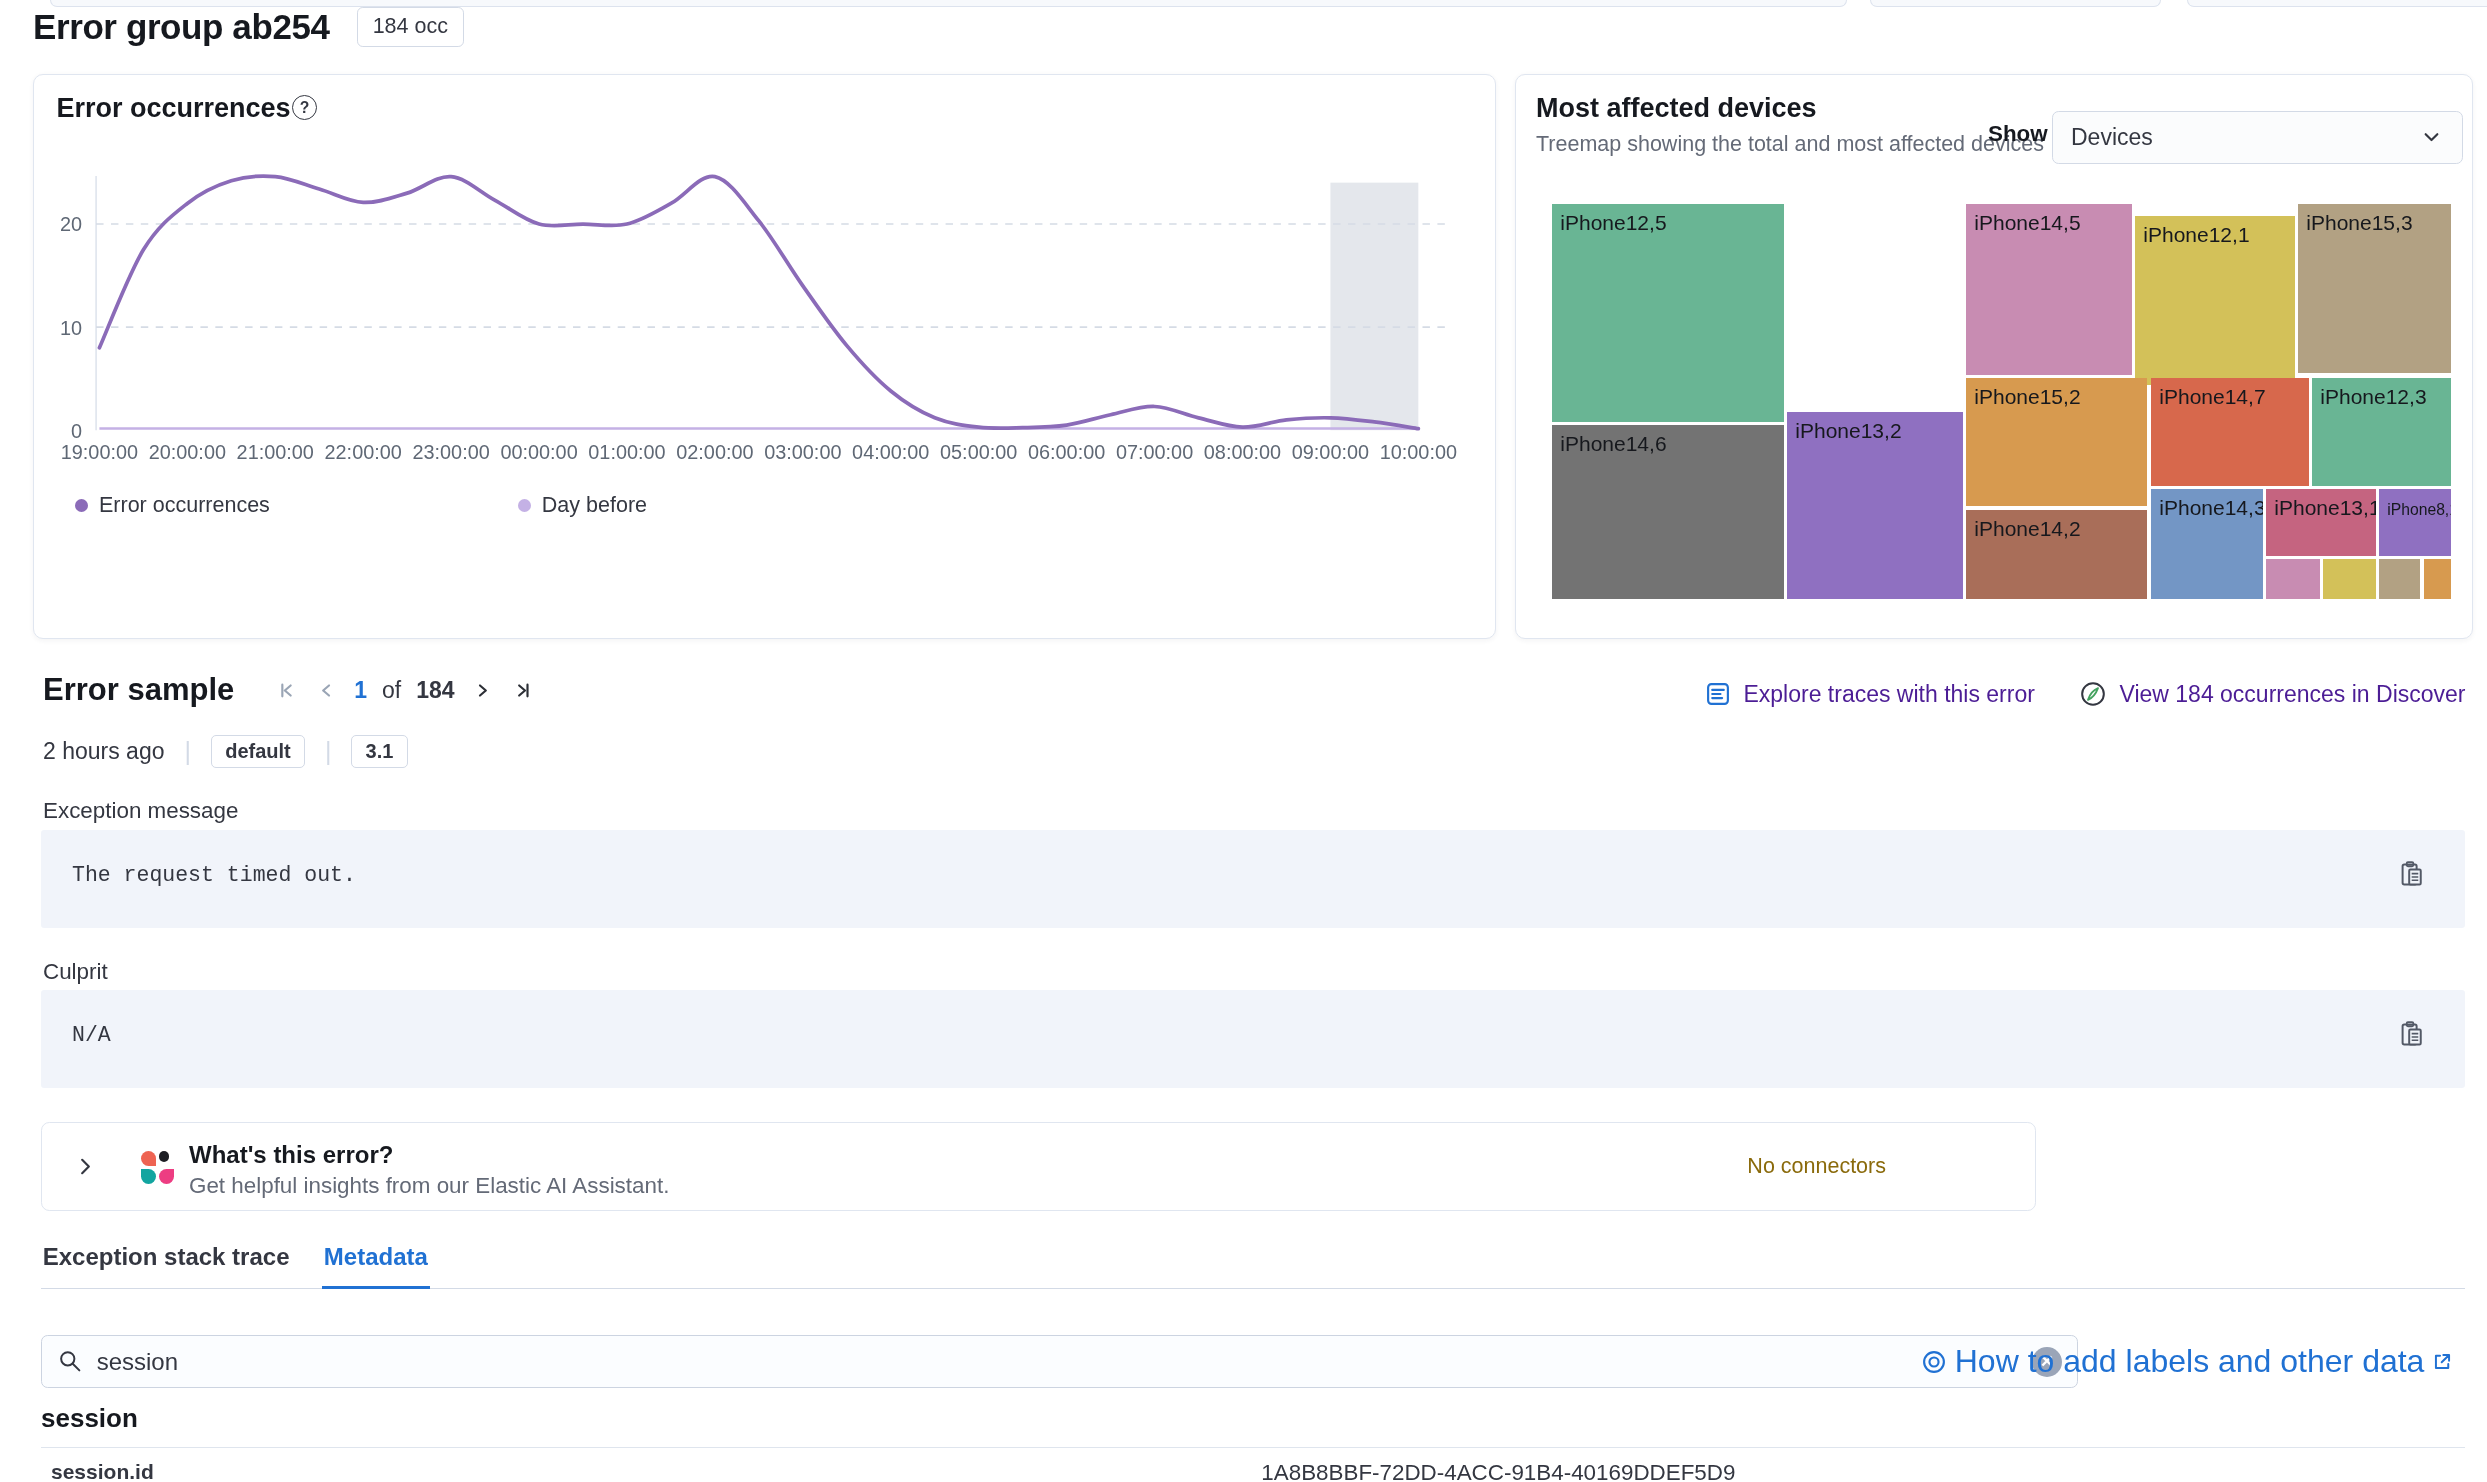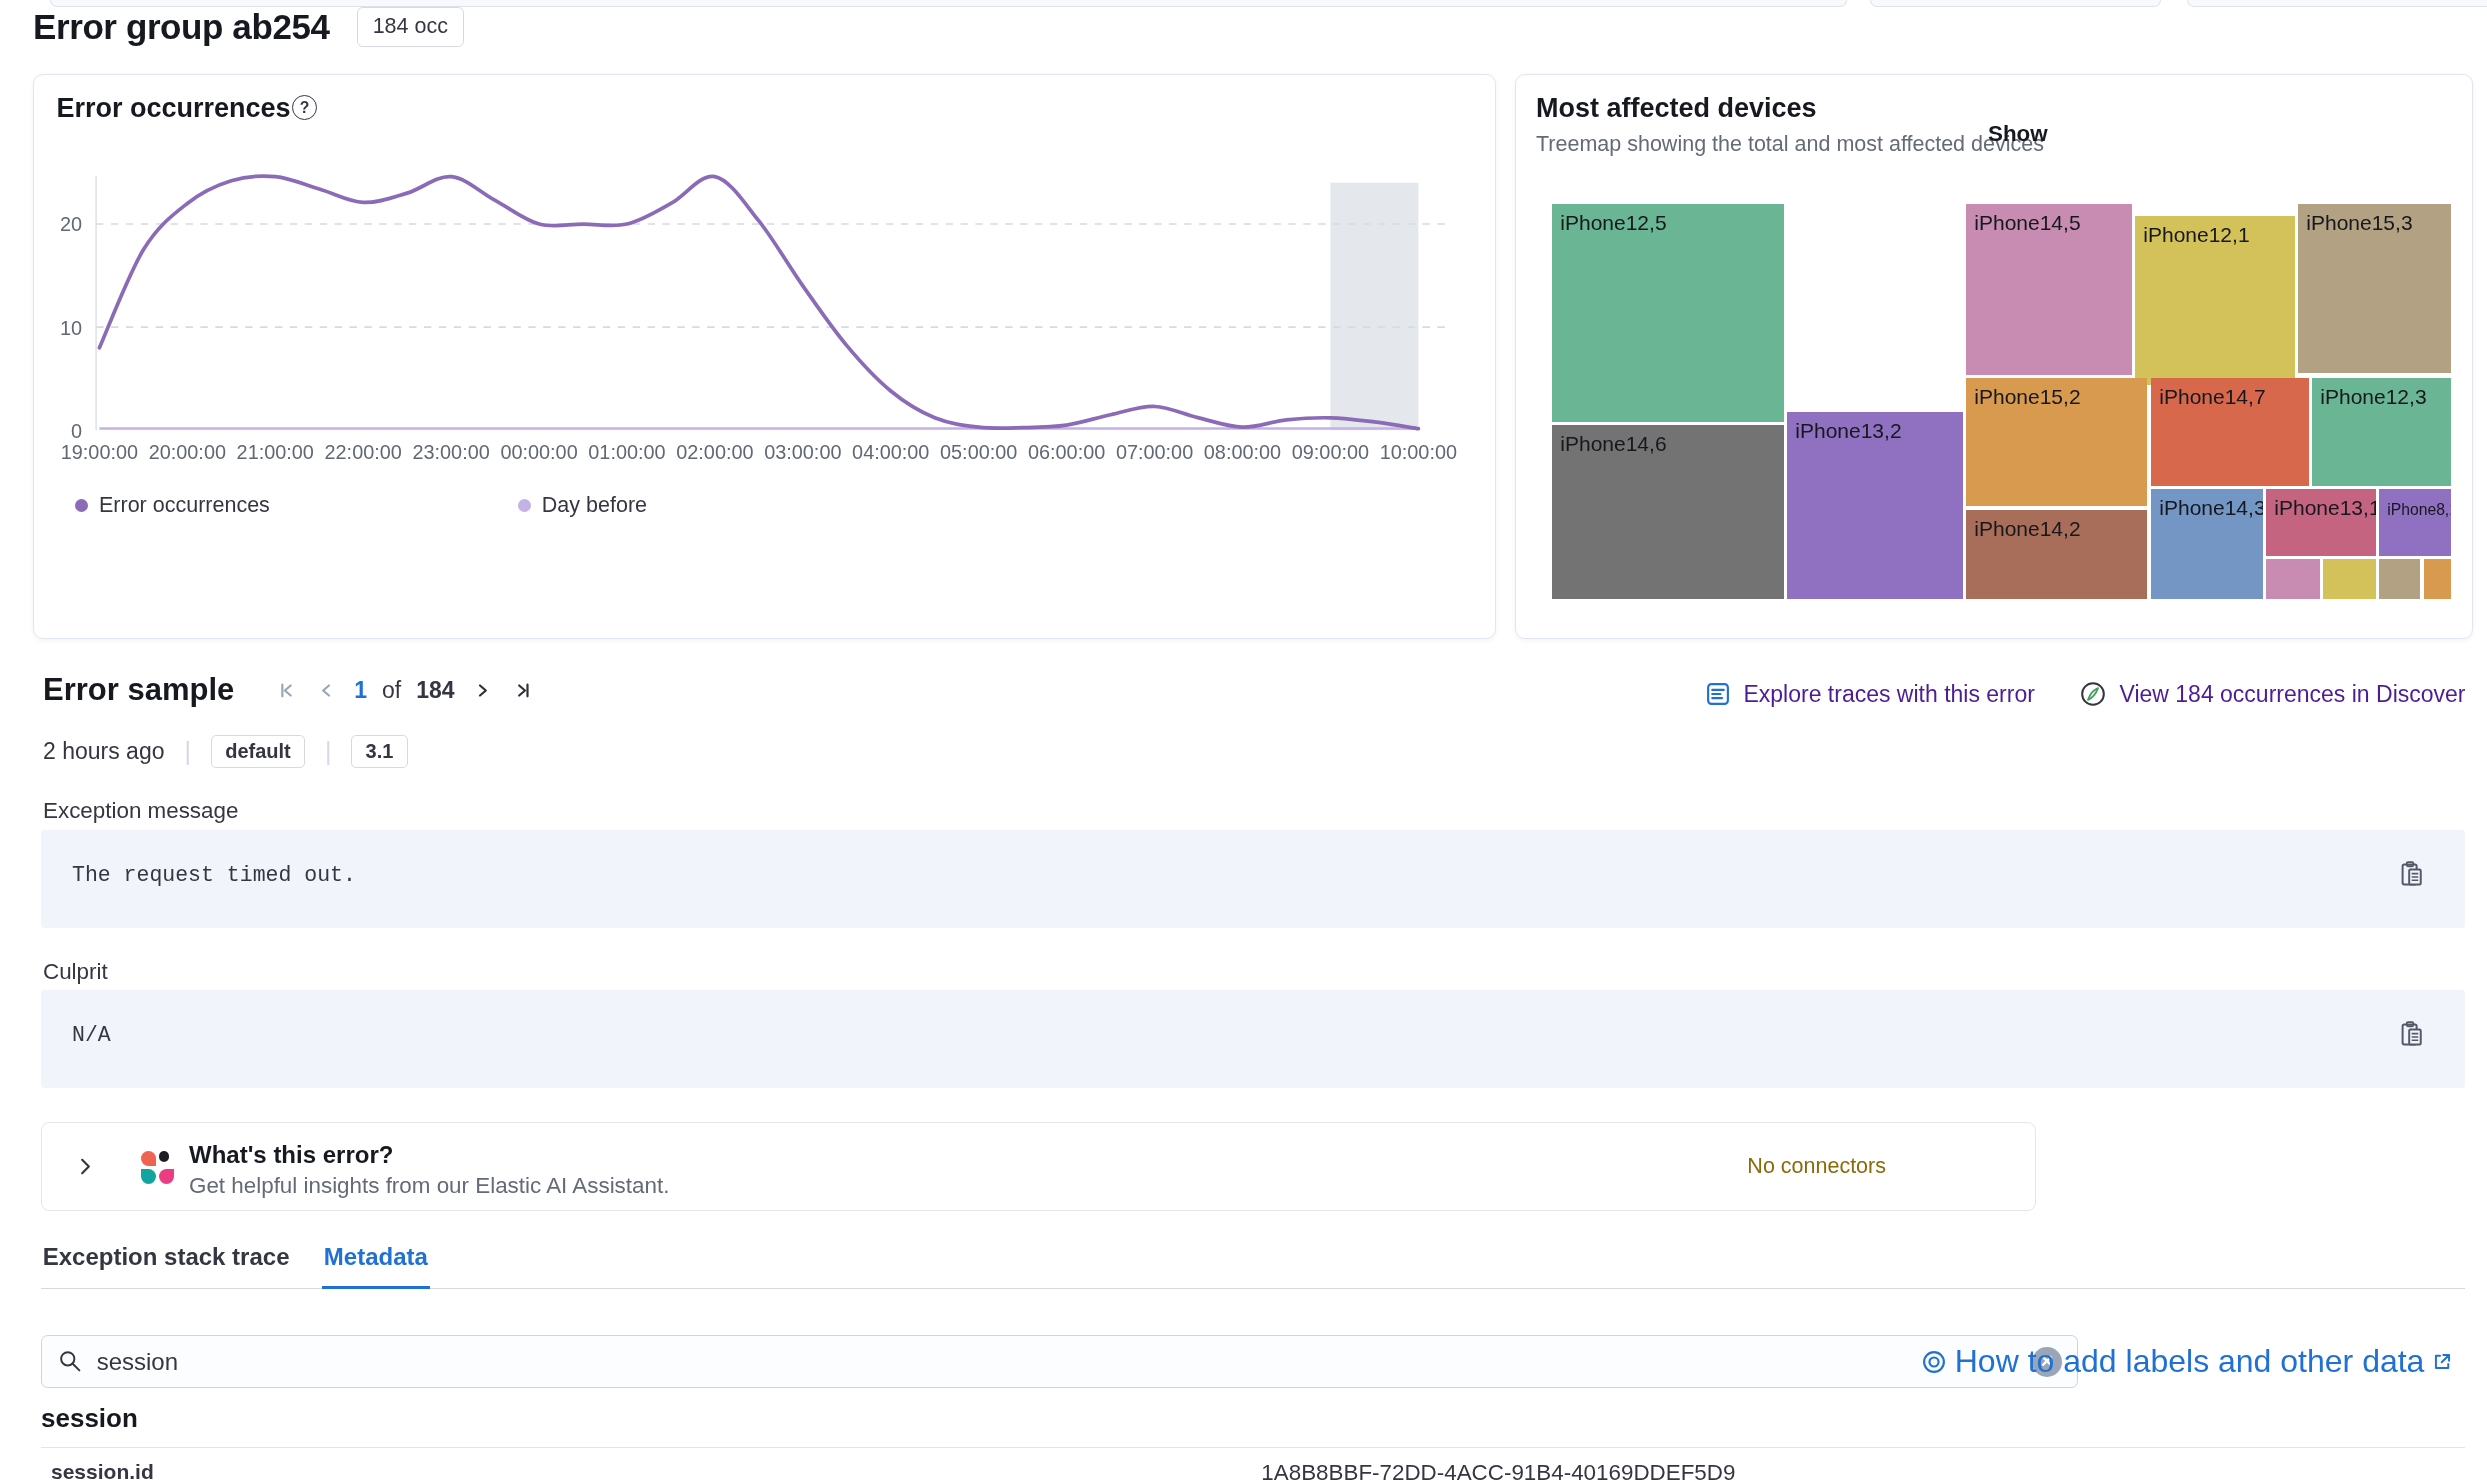--- a/index.html
+++ b/index.html
@@ -167,20 +167,28 @@
         <span class="legend-dot" style="background: rgb(196, 177, 229);"></span>
         <span>Day before</span>
       </div>
     </div>
 </div>
 
 <div class="panel" id="dev-panel">
   <div class="panel-title">Most affected devices</div>
   <div class="dev-subtitle">Treemap showing the total and most affected devices</div>
   <div class="show-label">Show</div>
+  <div class="show-select">
+    <span>Devices</span>
+    <span class="sel-caret icon">
+      <svg width="25" height="25" viewBox="0 0 30 30">
+          <path d="M8 11 L15 18 L22 11" fill="none" stroke="#343741" stroke-width="2.6" stroke-linecap="round" stroke-linejoin="round"></path>
+        </svg>
+    </span>
+  </div>
   <div id="treemap">
       <div class="tm-cell" style="left: 0px; top: 0px; width: 232px; height: 218px; background: rgb(105, 181, 148);"><span>iPhone12,5</span></div>
       <div class="tm-cell" style="left: 0px; top: 221px; width: 232px; height: 174px; background: #737373;"><span>iPhone14,6</span></div>
       <div class="tm-cell" style="left: 235px; top: 208px; width: 176px; height: 187px; background: rgb(143, 112, 193);"><span>iPhone13,2</span></div>
       <div class="tm-cell" style="left: 414px; top: 0px; width: 166px; height: 171px; background: rgb(200, 140, 178);"><span>iPhone14,5</span></div>
       <div class="tm-cell" style="left: 583px; top: 0px; width: 160px; height: 169px; background: rgb(211, 193, 89); margin-top: 12px;"><span>iPhone12,1</span></div>
       <div class="tm-cell" style="left: 746px; top: 0px; width: 153px; height: 169px; background: rgb(178, 161, 131);"><span>iPhone15,3</span></div>
       <div class="tm-cell" style="left: 414px; top: 174px; width: 181px; height: 128px; background: rgb(215, 154, 79);"><span>iPhone15,2</span></div>
       <div class="tm-cell" style="left: 599px; top: 174px; width: 158px; height: 108px; background: rgb(215, 104, 76);"><span>iPhone14,7</span></div>
       <div class="tm-cell" style="left: 760px; top: 174px; width: 139px; height: 108px; background: rgb(105, 181, 148);"><span>iPhone12,3</span></div>

